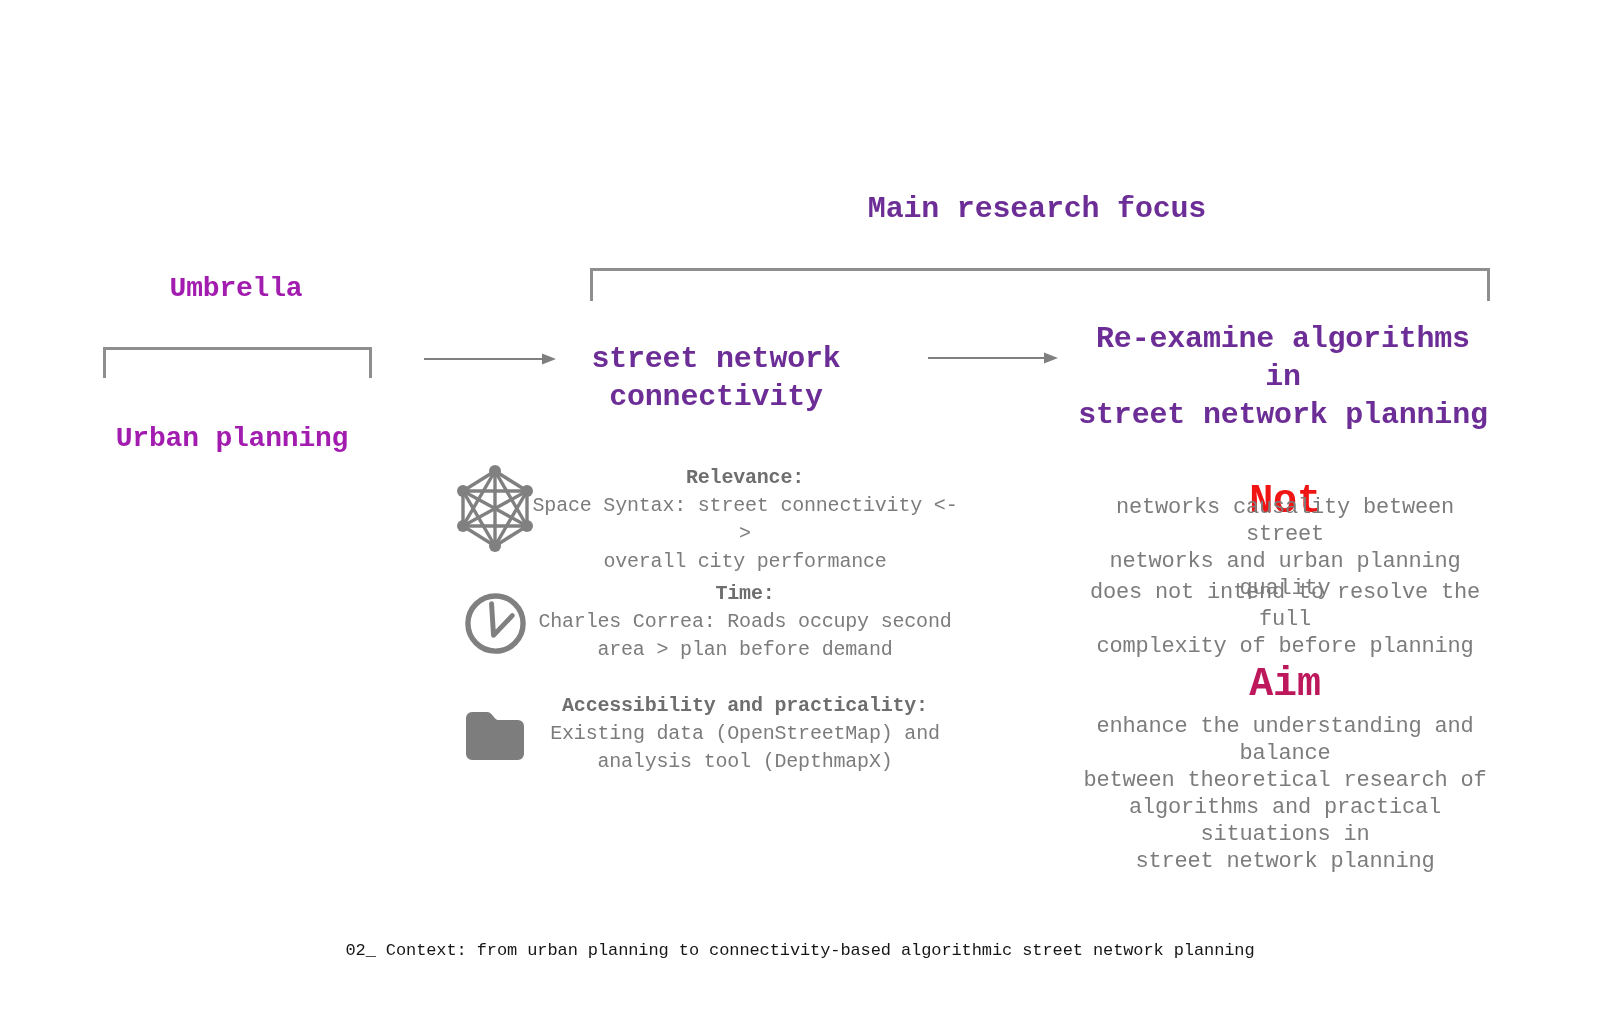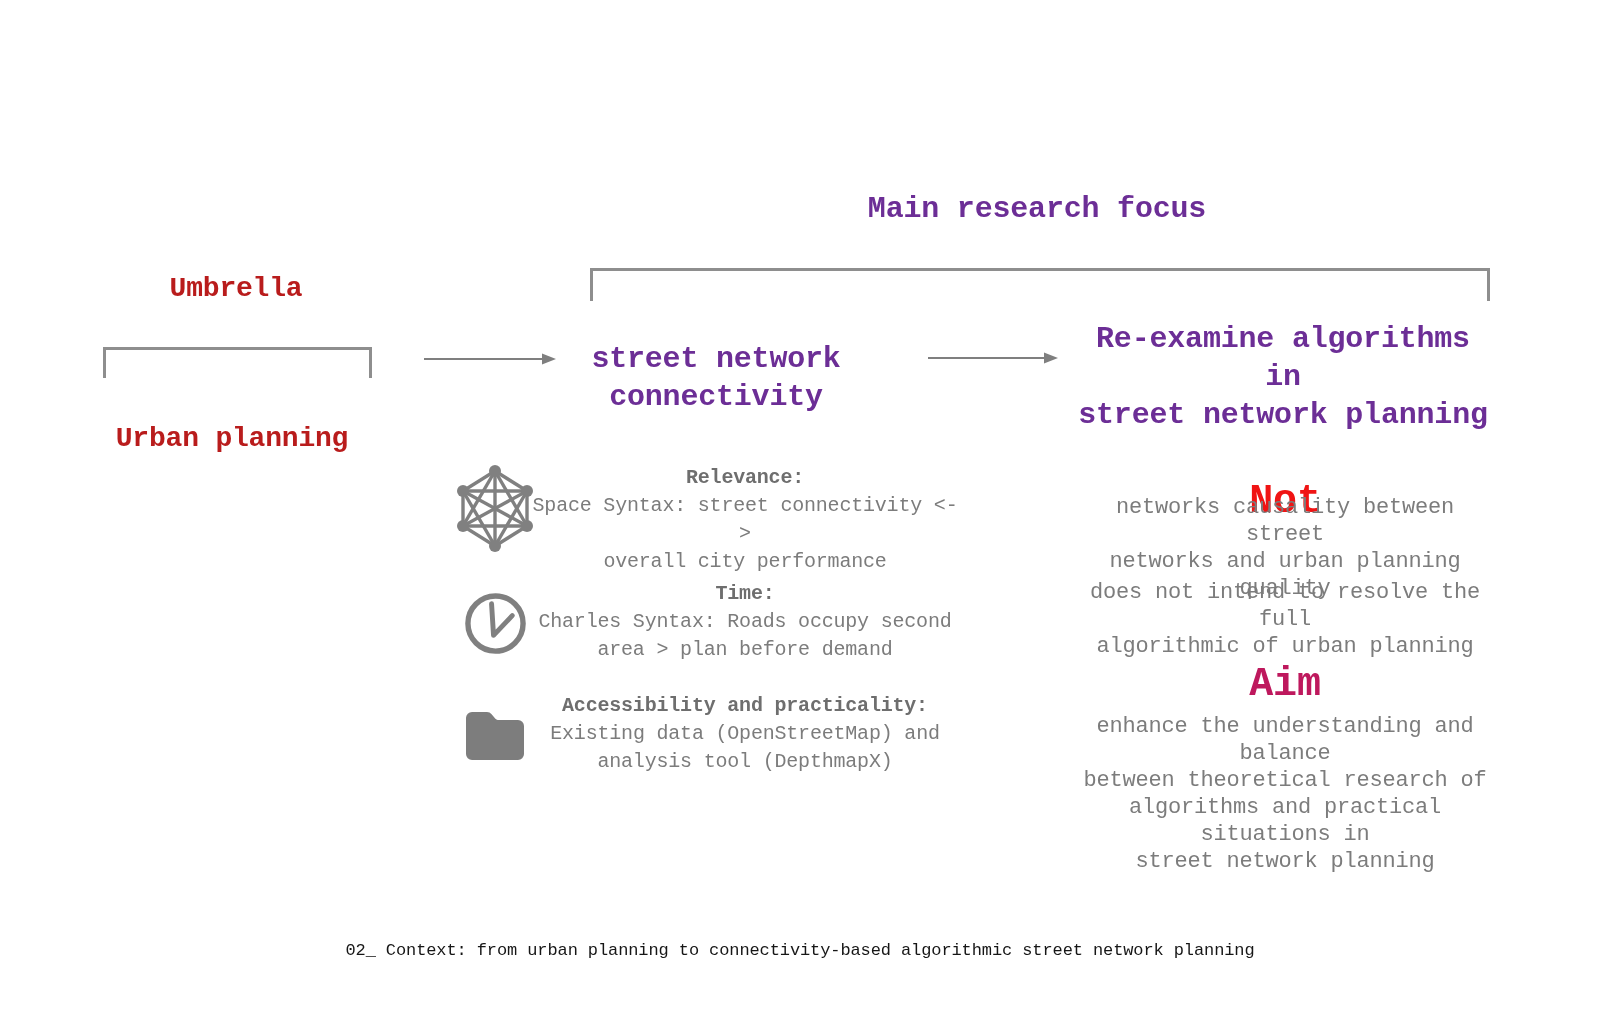--- a/index.html
+++ b/index.html
@@ -15,21 +15,21 @@
   .abs { position: absolute; }
   .center { text-align: center; }
 
   .purple-heading {
     color: #6C2E96;
     font-weight: bold;
     font-size: 30px;
     line-height: 38px;
   }
   .gray-heading {
-    color: #b91c1c;
+    color: #a21caf;
     font-weight: bold;
     font-size: 28px;
     line-height: 34px;
   }
   .bracket {
     border-top: 3px solid #8E8E8E;
     border-left: 3px solid #8E8E8E;
     border-right: 3px solid #8E8E8E;
   }
   .factor-text {
@@ -141,21 +141,21 @@
   </div>
 
   <div class="abs" style="left:463px; top:592px;">
     <svg width="65" height="65" viewBox="0 0 66 66" fill="none">
       <circle cx="33" cy="32" r="28" stroke="#808080" stroke-width="5.5"></circle>
       <path d="M29 12 L31 44 L50 24" stroke="#808080" stroke-width="5" stroke-linecap="round" stroke-linejoin="round"></path>
     </svg>
   </div>
   <div class="abs center factor-text" style="left:530px; top:580px; width:430px;">
     <div class="factor-title">Time:</div>
-    <div>Charles Syntax: Roads occupy second</div>
+    <div>Charles Correa: Roads occupy second</div>
     <div>area &gt; plan before demand</div>
   </div>
 
   <div class="abs" style="left:462px; top:705px;">
     <svg width="66" height="58" viewBox="0 0 66 58">
       <path d="M4 13 a6 6 0 0 1 6 -6 h15 a6 6 0 0 1 4.6 2.2 l3.8 4.6 a3 3 0 0 0 2.3 1.1 h20.3 a6 6 0 0 1 6 6 v28 a6 6 0 0 1 -6 6 h-46 a6 6 0 0 1 -6 -6 z" fill="#7D7D7D"></path>
     </svg>
   </div>
   <div class="abs center factor-text" style="left:530px; top:692px; width:430px;">
     <div class="factor-title">Accessibility and practicality:</div>
@@ -165,21 +165,21 @@
 
   <div class="abs center not-label" style="left:1075px; top:444px; width:420px;">Not</div>
 
   <div class="abs center right-para" style="left:1075px; top:494px; width:420px;">
     <div>networks causality between street</div>
     <div>networks and urban planning quality</div>
   </div>
 
   <div class="abs center right-para" style="left:1075px; top:579px; width:420px;">
     <div>does not intend to resolve the full</div>
-    <div>algorithmic of urban planning</div>
+    <div>complexity of before planning</div>
   </div>
 
   <div class="abs center aim-label" style="left:1075px; top:664px; width:420px;">Aim</div>
 
   <div class="abs center right-para" style="left:1060px; top:713px; width:450px;">
     <div>enhance the understanding and balance</div>
     <div>between theoretical research of</div>
     <div>algorithms and practical situations in</div>
     <div>street network planning</div>
   </div>

